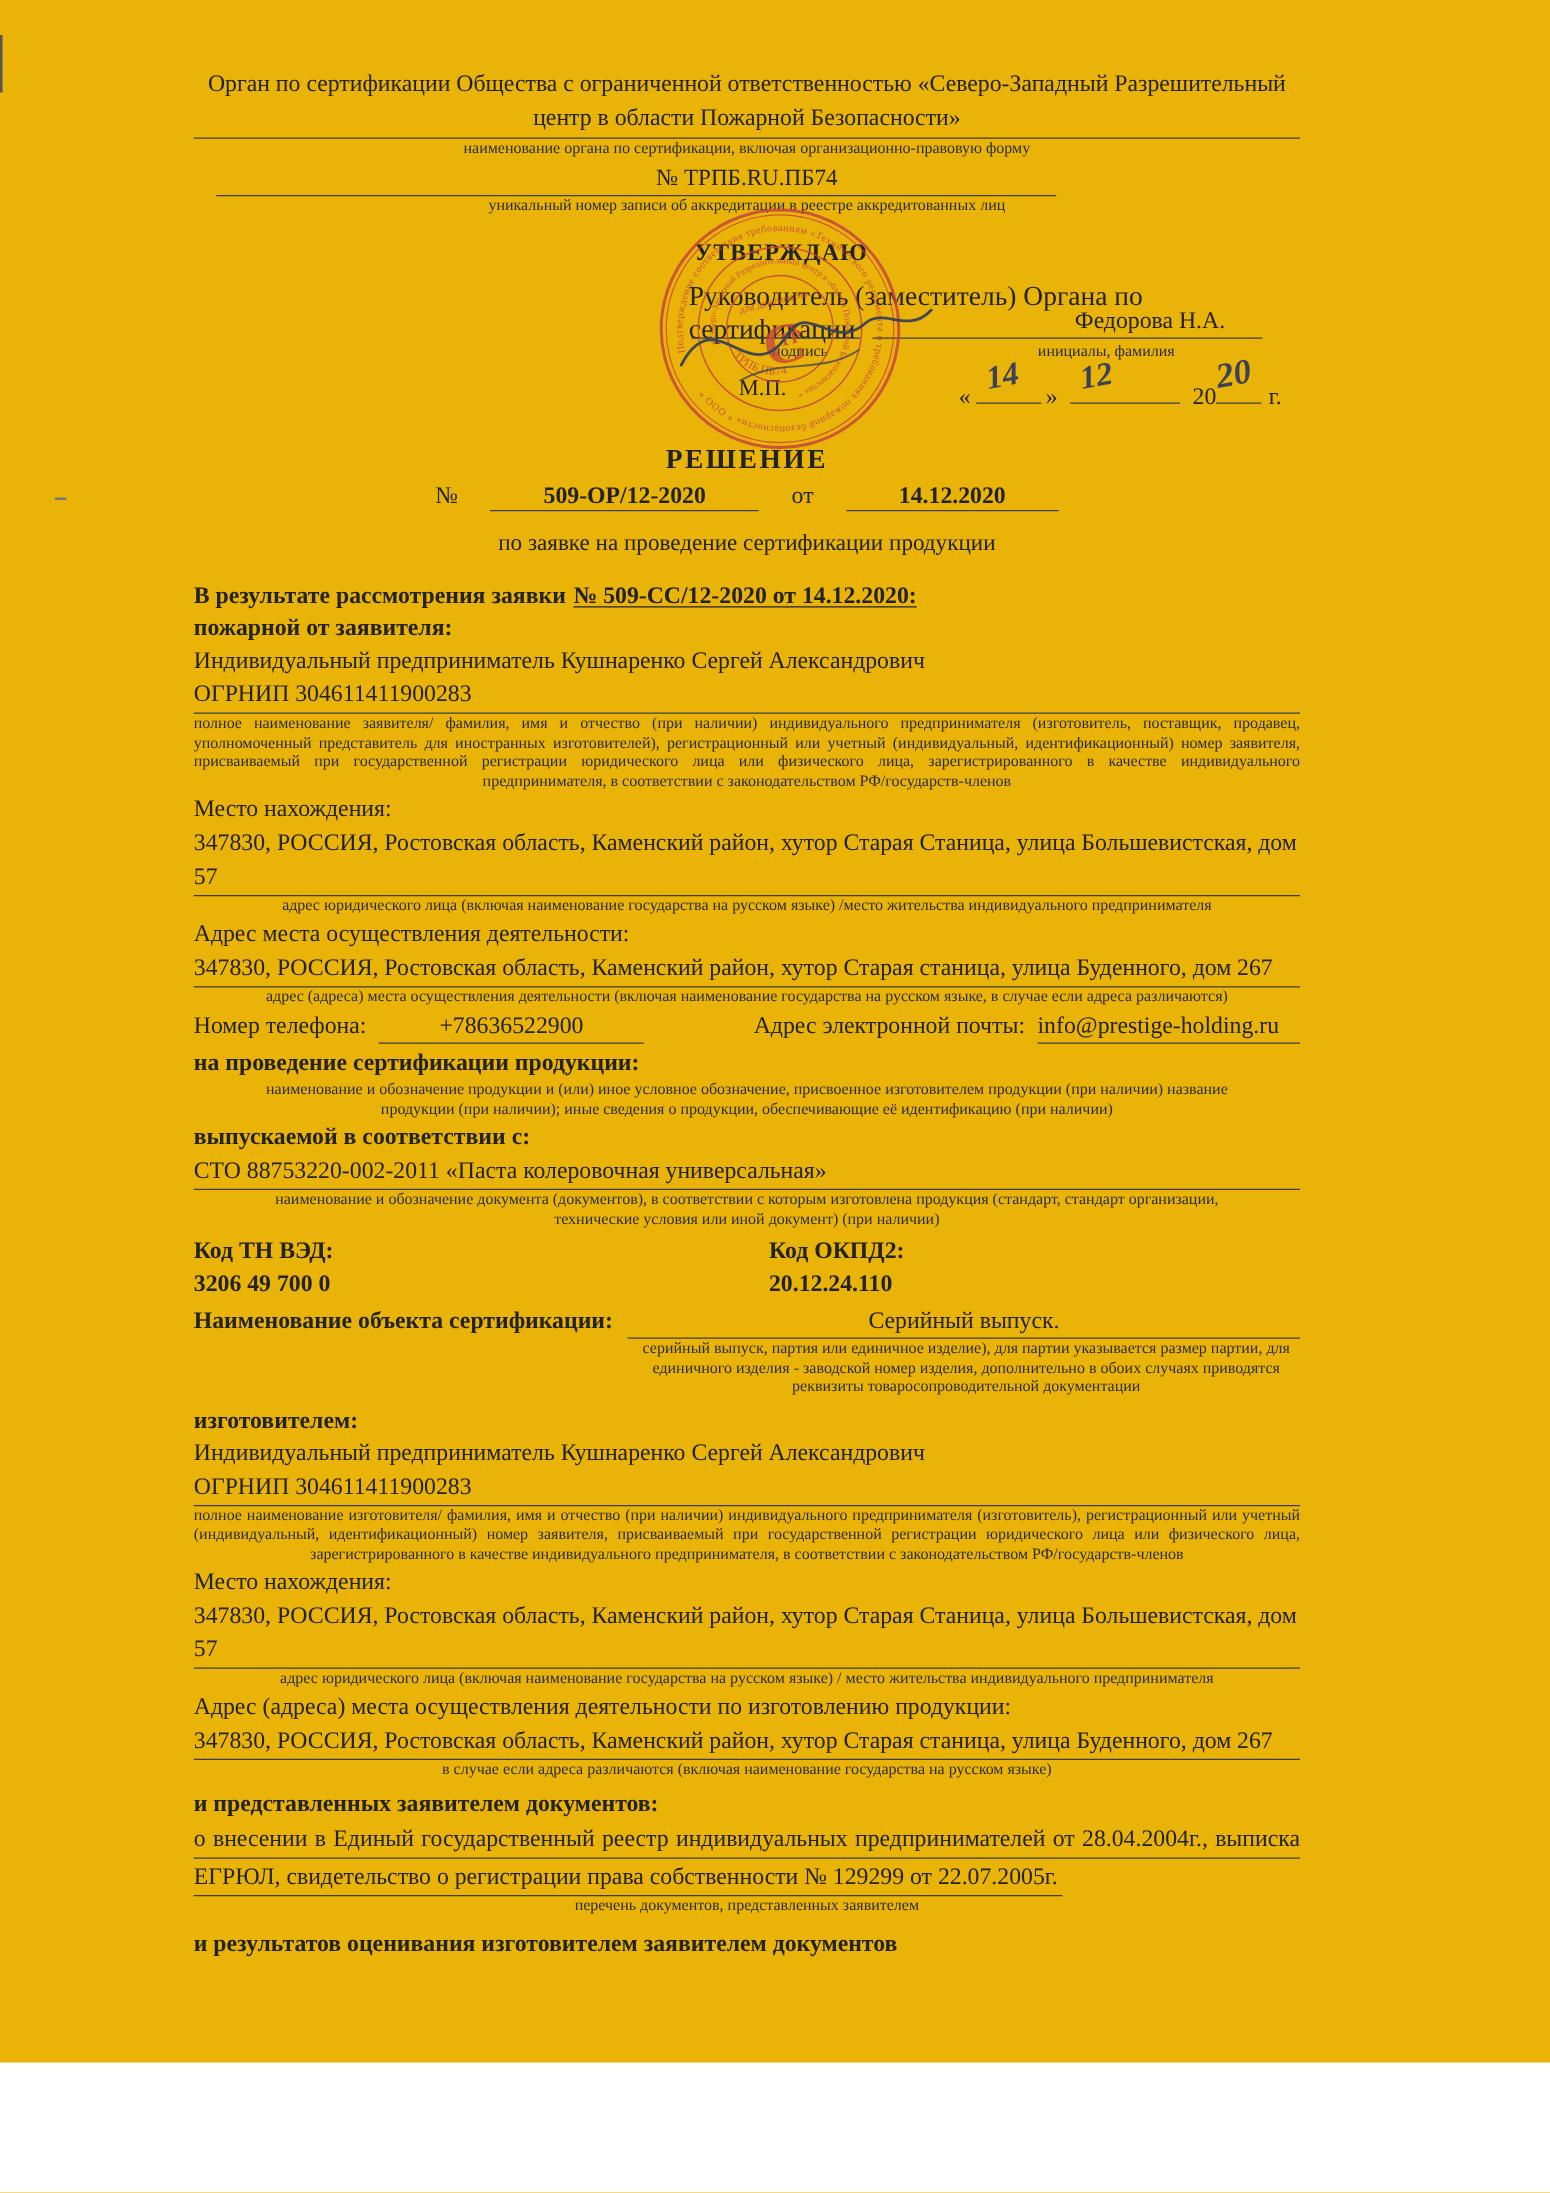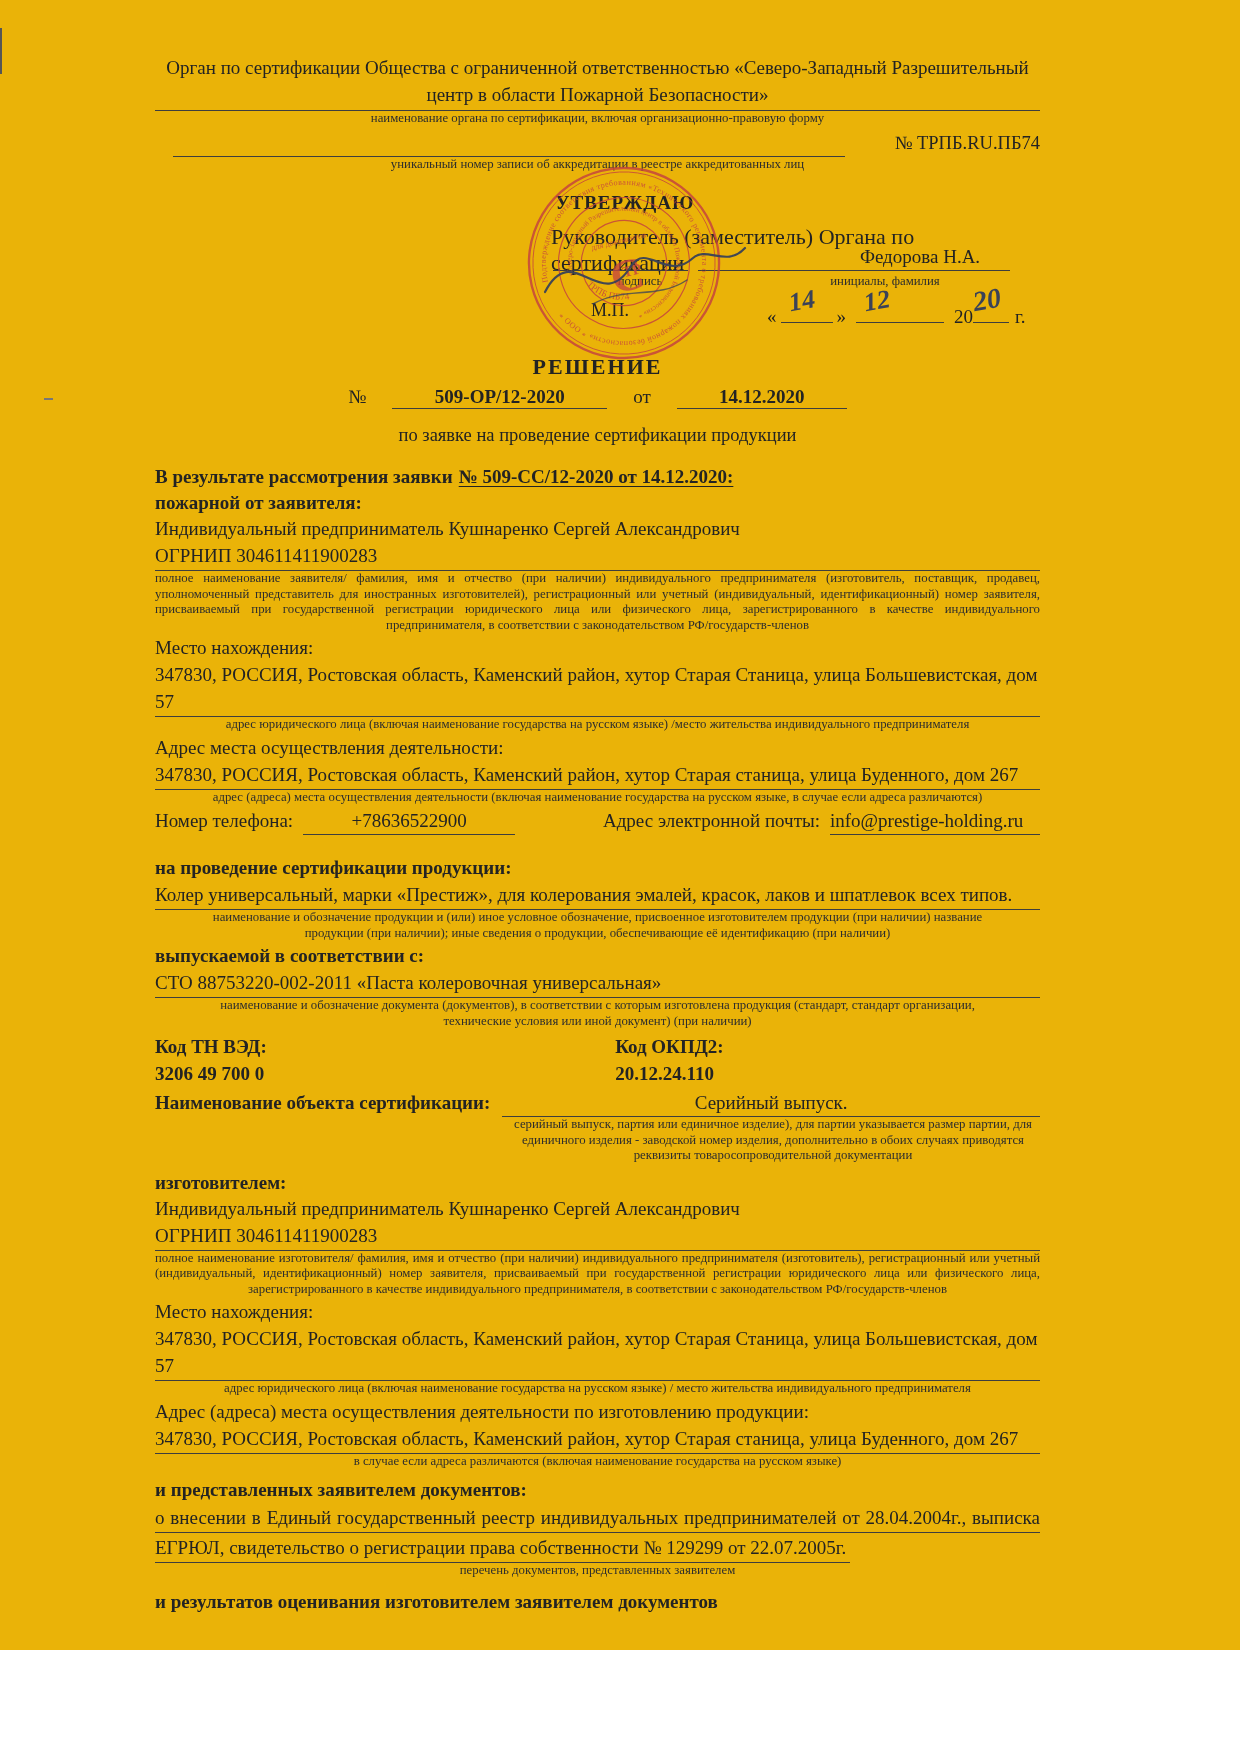--- a/index.html
+++ b/index.html
@@ -8,25 +8,25 @@
         padding:54px 200px 40px 155px;overflow:hidden}
   .bt{font-size:19px;line-height:26px}
   .bold{font-weight:700}
   .cap{font-size:12.8px;line-height:15.5px;text-align:center;color:#2d2d2d}
   .capj{text-align:justify;text-align-last:center}
   .hrule{border-bottom:1.4px solid #3e3e3e;margin-top:2px}
   .rule2{width:672px;margin-left:18px}
   .fline{border-bottom:1.4px solid #3e3e3e;font-size:19px;line-height:27px;padding-bottom:1px}
   .ufield{border-bottom:1.4px solid #3e3e3e}
   .underline-text{text-decoration:underline;text-underline-offset:3px;margin-left:6px}
-  .mt2{margin-top:2px}.mt4{margin-top:20px}.mt6{margin-top:6px}.mt8{margin-top:8px}
+  .mt2{margin-top:2px}.mt4{margin-top:3px}.mt6{margin-top:6px}.mt8{margin-top:8px}
   .mt10{margin-top:10px}.mt18{margin-top:18px}
 
   .org-name{font-size:19px;line-height:27px;text-align:center}
-  .acc-num{text-align:right;font-size:18.5px;margin-top:6px}
+  .acc-num{text-align:center;font-size:18.5px;margin-top:6px}
 
   
   .approval-zone{position:relative;height:172px;margin-top:8px}
   .approve-word{position:absolute;left:330px;top:12px;width:280px;text-align:center;letter-spacing:1px;font-size:19px;font-weight:700}
   .approver-role{position:absolute;left:396px;top:44px;width:450px;font-size:22px}
   .sig-underline{position:absolute;left:398px;top:64px;width:135px;height:26px;border-bottom:1.4px solid #3e3e3e}
   .name-underline{position:absolute;left:543px;top:64px;width:312px;height:26px;border-bottom:1.4px solid #3e3e3e;text-align:center}
   .approver-name{font-size:19px;position:relative;left:66px;top:2px}
   .cap-sign{position:absolute;left:420px;top:94px;width:130px}
   .cap-name{position:absolute;left:600px;top:94px;width:260px}
@@ -159,21 +159,20 @@
   <div class="cap">адрес (адреса) места осуществления деятельности (включая наименование государства на русском языке, в случае если адреса различаются)</div>
   <div class="phone-row">
     <span>Номер телефона:</span>
     <span class="ufield phone-val">+78636522900</span>
     <span class="grow"></span>
     <span>Адрес электронной почты:</span>
     <span class="ufield email-val">info@prestige-holding.ru</span>
   </div>
 
   <div class="bt bold mt4">на проведение сертификации продукции:</div>
-  <div class="fline">Колер универсальный, марки «Престиж», для колерования эмалей, красок, лаков и шпатлевок всех типов.</div>
   <div class="cap capwide">наименование и обозначение продукции и (или) иное условное обозначение, присвоенное изготовителем продукции (при наличии) название продукции (при наличии); иные сведения о продукции, обеспечивающие её идентификацию (при наличии)</div>
   <div class="bt bold mt2">выпускаемой в соответствии с:</div>
   <div class="fline">СТО 88753220-002-2011 «Паста колеровочная универсальная»</div>
   <div class="cap capwide">наименование и обозначение документа (документов), в соответствии с которым изготовлена продукция (стандарт, стандарт организации, технические условия или иной документ) (при наличии)</div>
   <div class="codes">
     <div class="bold">Код ТН ВЭД:</div>
     <div class="bold">Код ОКПД2:</div>
     <div class="bold">3206 49 700 0</div>
     <div class="bold">20.12.24.110</div>
   </div>

